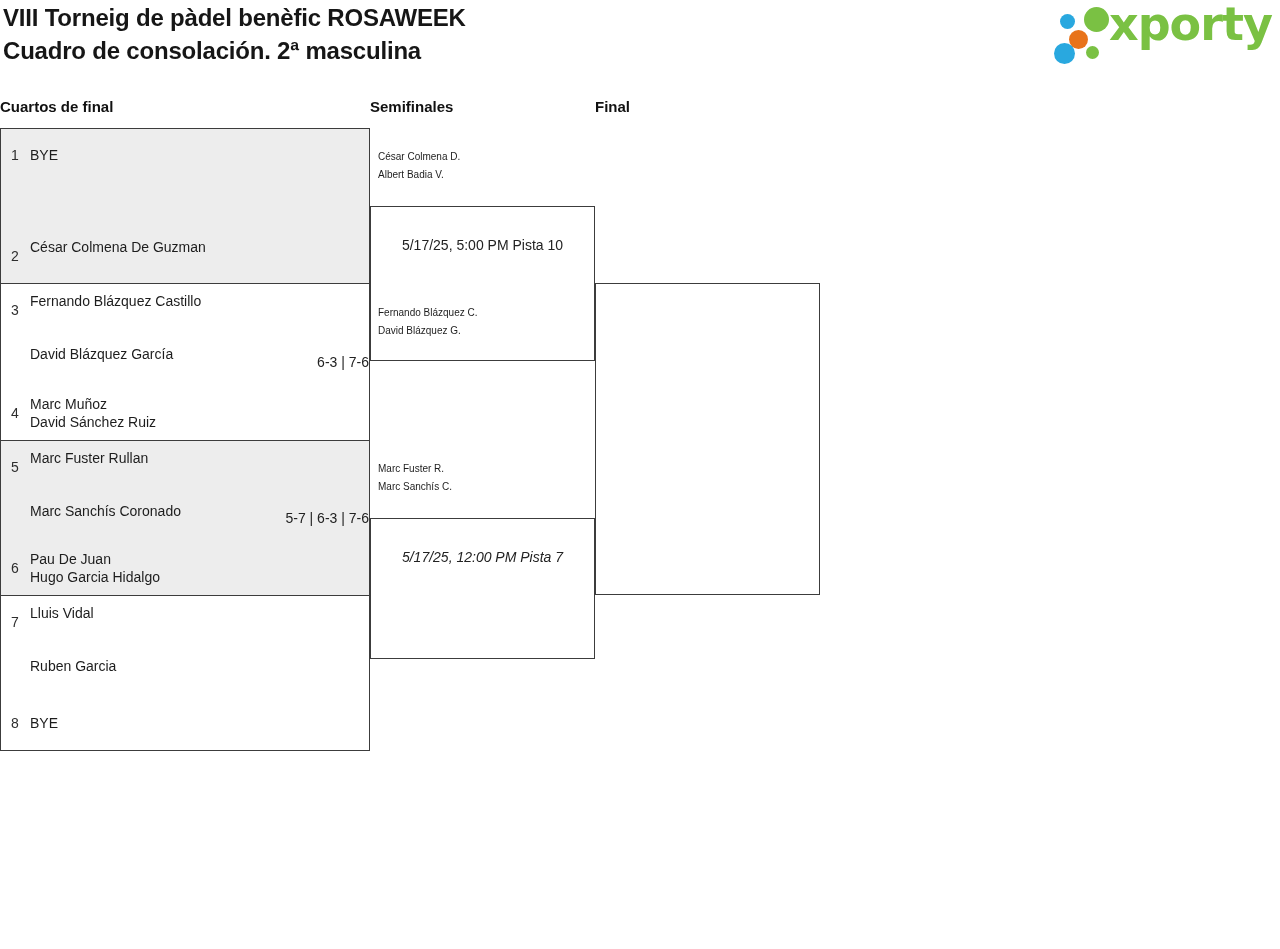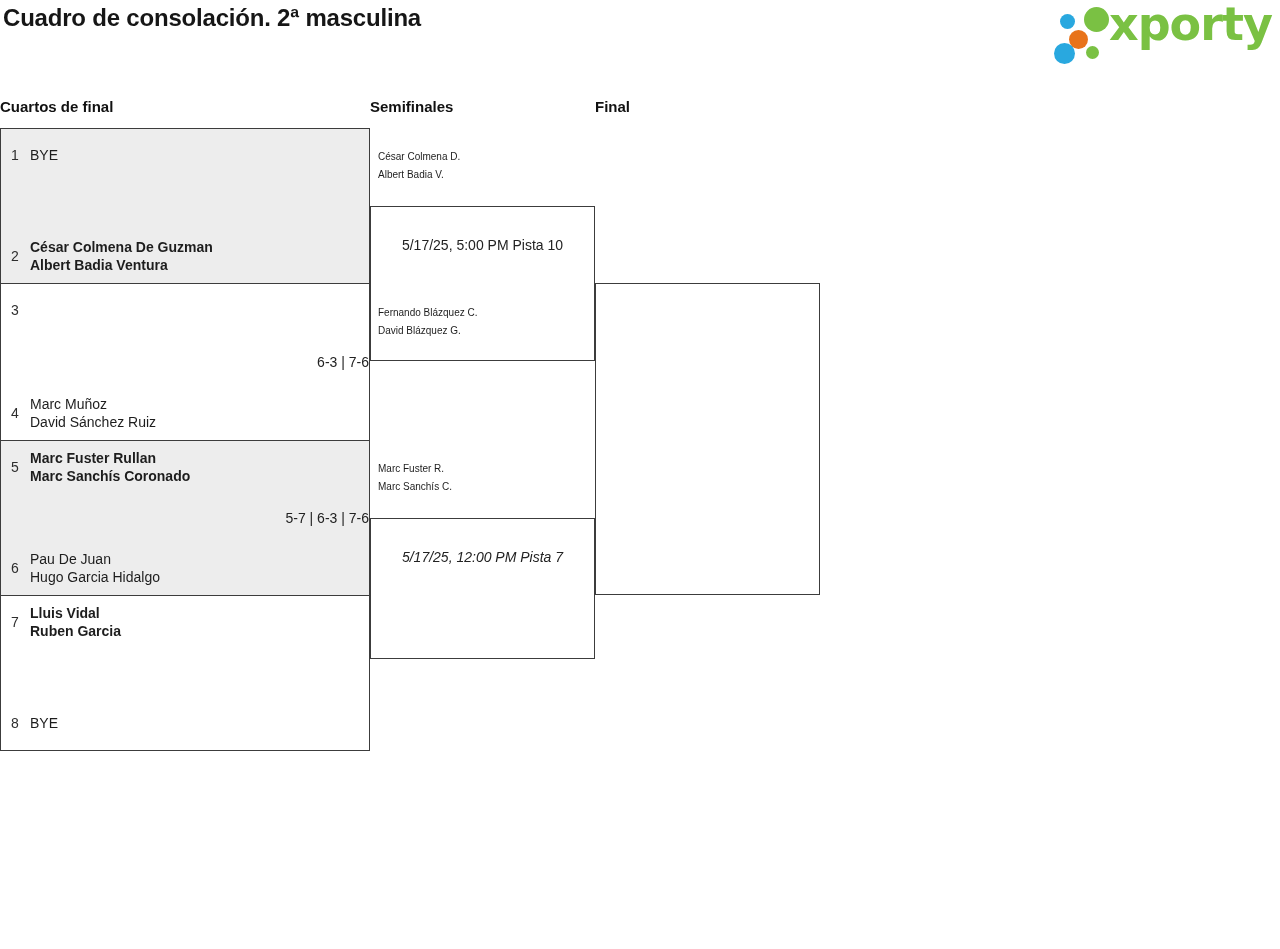--- a/index.html
+++ b/index.html
@@ -28,39 +28,40 @@
   .qf-0{top:128px;height:156px;background:#ededed;}
   .qf-1{top:283px;height:158px;background:#ffffff;}
   .qf-2{top:440px;height:156px;background:#ededed;}
   .qf-3{top:595px;height:156px;background:#ffffff;}
   .team-row{position:absolute;left:0;right:0;height:36px;display:flex;align-items:center;padding-left:10px;box-sizing:border-box;}
   .team-row.pos-top{top:8px;}
   .team-row.pos-bottom{bottom:9px;}
   .seed{width:19px;flex-shrink:0;font-size:14px;color:#2e2e2e;}
   .names{display:flex;flex-direction:column;justify-content:center;height:36px;}
   .names div{font-size:14px;line-height:18px;color:#1d1d1d;}
-  .winner .names div{font-weight:700;}
+  .winner .names div{font-weight:400;margin-top:35px;}
   .score{position:absolute;left:0;right:0;top:50%;transform:translateY(-50%);text-align:right;font-size:14px;color:#222;}
 
   
   .sf-box{position:absolute;left:370px;width:225px;border:1px solid #3c3c3c;box-sizing:border-box;background:transparent;}
   .sf-0{top:206px;height:155px;}
   .sf-1{top:518px;height:141px;font-style:italic;}
   .schedule{position:absolute;left:0;right:0;top:30px;text-align:center;font-size:14px;color:#222;}
   .sf-label{position:absolute;left:378px;width:212px;}
   .sf-label div{font-size:10px;line-height:18px;color:#1d1d1d;}
   .lbl-0{top:148px;} .lbl-1{top:304px;} .lbl-2{top:460px;} .lbl-3{top:616px;}
   .final-box{position:absolute;left:595px;top:283px;width:225px;height:312px;border:1px solid #3c3c3c;box-sizing:border-box;background:transparent;}
 </style>
 </head>
 <body>
 
 <div id="page">
 
   <div class="title">
+    <div>VIII Torneig de pàdel benèfic ROSAWEEK</div>
     <div>Cuadro de consolación. 2ª masculina</div>
   </div>
 
   <div class="logo">
     <span class="dot dot-blue-small"></span>
     <span class="dot dot-green-big"></span>
     <span class="dot dot-orange"></span>
     <span class="dot dot-blue-big"></span>
     <span class="dot dot-green-small"></span>
     <span class="logo-text">xporty</span>
@@ -84,20 +85,24 @@
       <div class="names">
         <div>César Colmena De Guzman</div>
         <div>Albert Badia Ventura</div>
       </div>
     </div>
   </div>
 
   <div class="qf-box qf-1">
     <div class="team-row pos-top winner">
       <span class="seed">3</span>
+      <div class="names">
+        <div>Fernando Blázquez Castillo</div>
+        <div>David Blázquez García</div>
+      </div>
     </div>
     <div class="score">6-3 | 7-6</div>
     <div class="team-row pos-bottom">
       <span class="seed">4</span>
       <div class="names">
         <div>Marc Muñoz</div>
         <div>David Sánchez Ruiz</div>
       </div>
     </div>
   </div>

